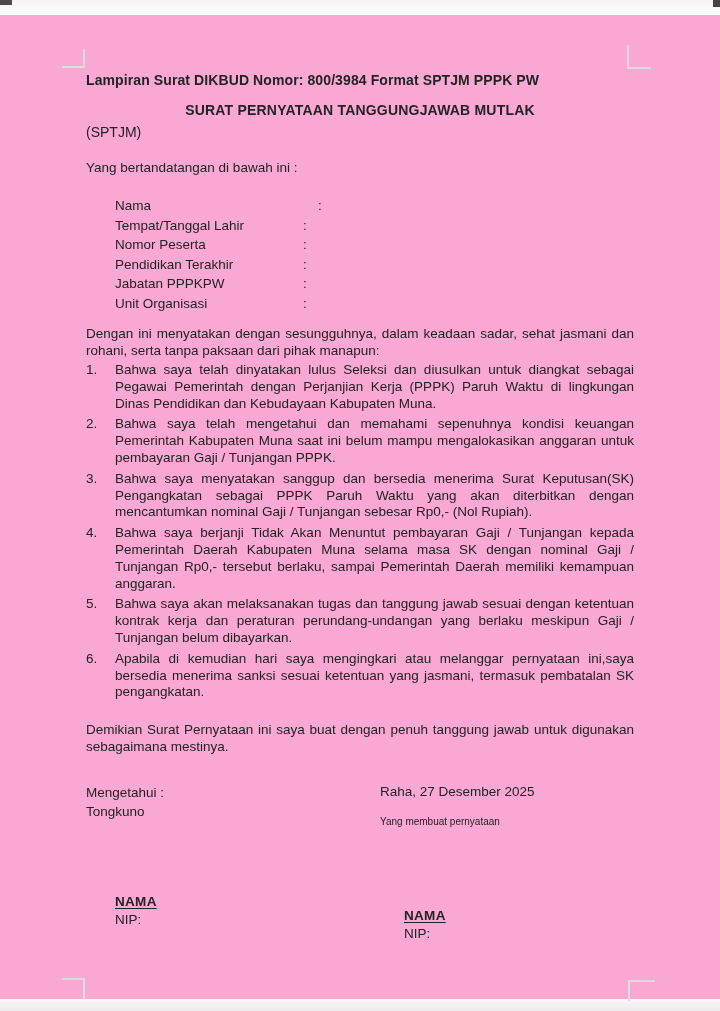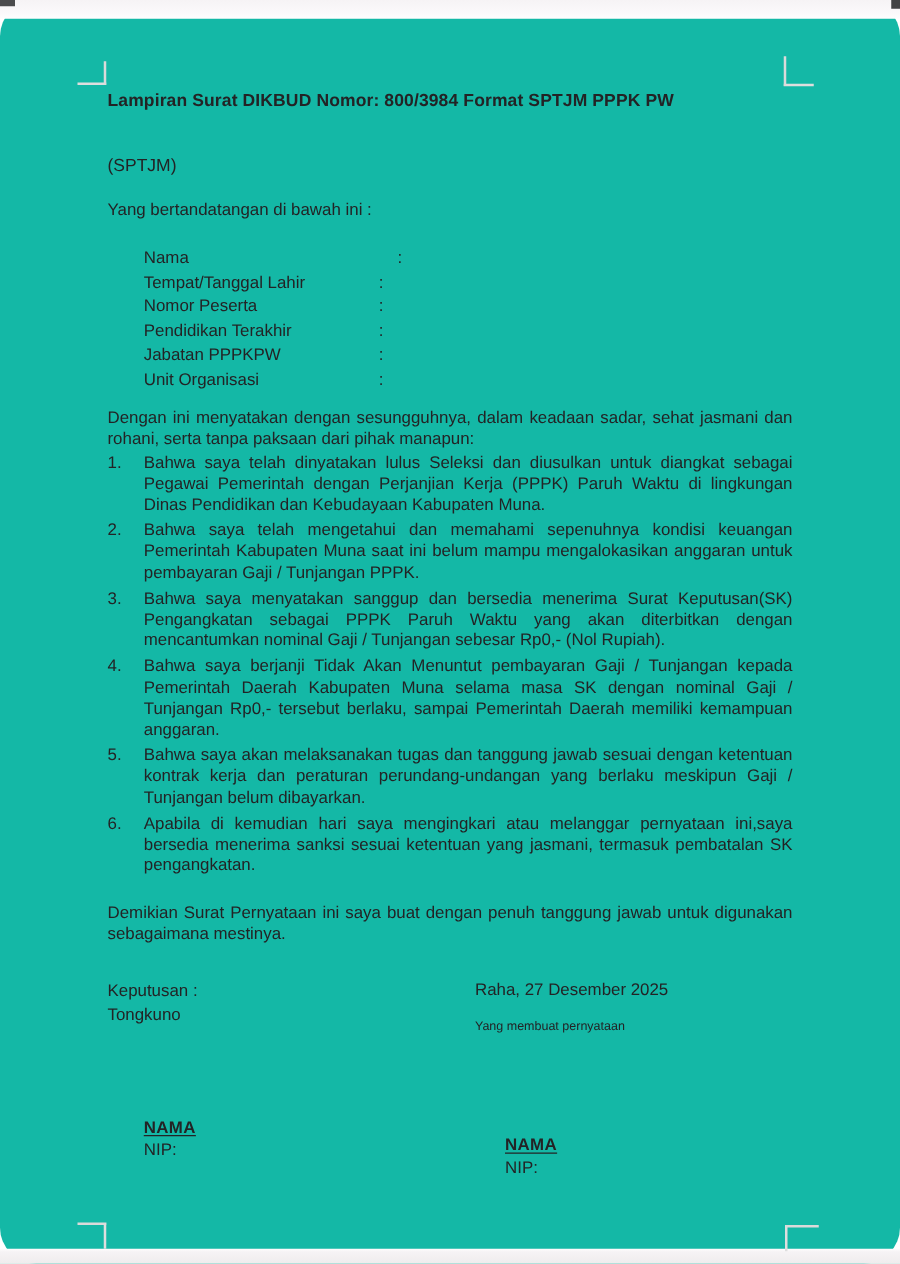--- a/index.html
+++ b/index.html
@@ -7,22 +7,21 @@
   body {
     font-family: "Liberation Sans", sans-serif;
     background: #ffffff;
     position: relative;
     overflow: hidden;
     color: #232325;
   }
   .page {
     position: absolute;
     inset: 0;
-    background: #14b8a6;
-    border-radius: 29px;
+    background: #f9a8d4;
   }
   
   .strip-top {
     position: absolute; left: 0; top: 0; width: 720px; height: 15px;
     background: linear-gradient(180deg, #f6f3f5 0%, #fbf9fb 70%, #fefdfe 100%);
   }
   .strip-bottom {
     position: absolute; left: 0; top: 999px; width: 720px; height: 12px;
     background: linear-gradient(0deg, #efeced 0%, #f6f3f5 80%, #fefdfe 100%);
   }
@@ -104,20 +103,21 @@
   <div class="strip-top"></div>
   <div class="strip-bottom"></div>
   <div class="speck-tl"></div>
   <div class="speck-tr"></div>
   <div class="corner corner-tl"></div>
   <div class="corner corner-tr"></div>
   <div class="corner corner-bl"></div>
   <div class="corner corner-br"></div>
 
   <div class="abs header-note">Lampiran Surat DIKBUD Nomor: 800/3984 Format SPTJM PPPK PW</div>
+  <div class="abs doc-title">SURAT PERNYATAAN TANGGUNGJAWAB MUTLAK</div>
   <div class="abs doc-subtitle">(SPTJM)</div>
   <div class="abs opening">Yang bertandatangan di bawah ini :</div>
 
   <div class="abs fields">
     <div class="field-row">
       <span class="field-label">Nama</span>
       <span class="field-colon">:</span>
       <span class="field-value"></span>
     </div>
     <div class="field-row">
@@ -172,21 +172,21 @@
     </div>
     <div class="stmt">
       <div class="stmt-num">6.</div>
       <div class="stmt-text">Apabila di kemudian hari saya mengingkari atau melanggar pernyataan ini,saya bersedia menerima sanksi sesuai ketentuan yang jasmani, termasuk pembatalan SK pengangkatan.</div>
     </div>
   </div>
 
   <div class="abs closing">Demikian Surat Pernyataan ini saya buat dengan penuh tanggung jawab untuk digunakan sebagaimana mestinya.</div>
 
   <div class="abs sig-left">
-    <div>Keputusan :</div>
+    <div>Mengetahui :</div>
     <div>Tongkuno</div>
   </div>
   <div class="abs sig-right-date">Raha, 27 Desember 2025</div>
   <div class="abs sig-right-role">Yang membuat pernyataan</div>
 
   <div class="abs name-block name-left">
     <div class="sig-name">NAMA</div>
     <div>NIP:</div>
   </div>
   <div class="abs name-block name-right">

